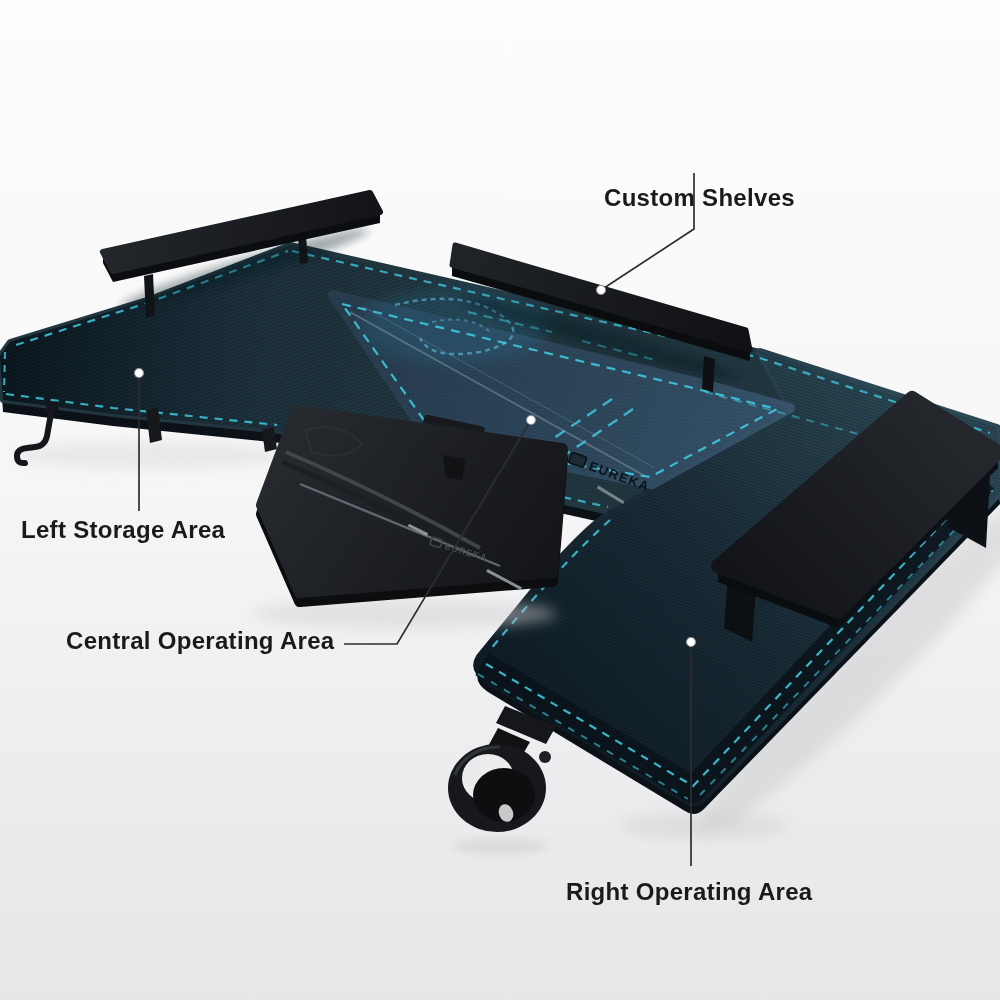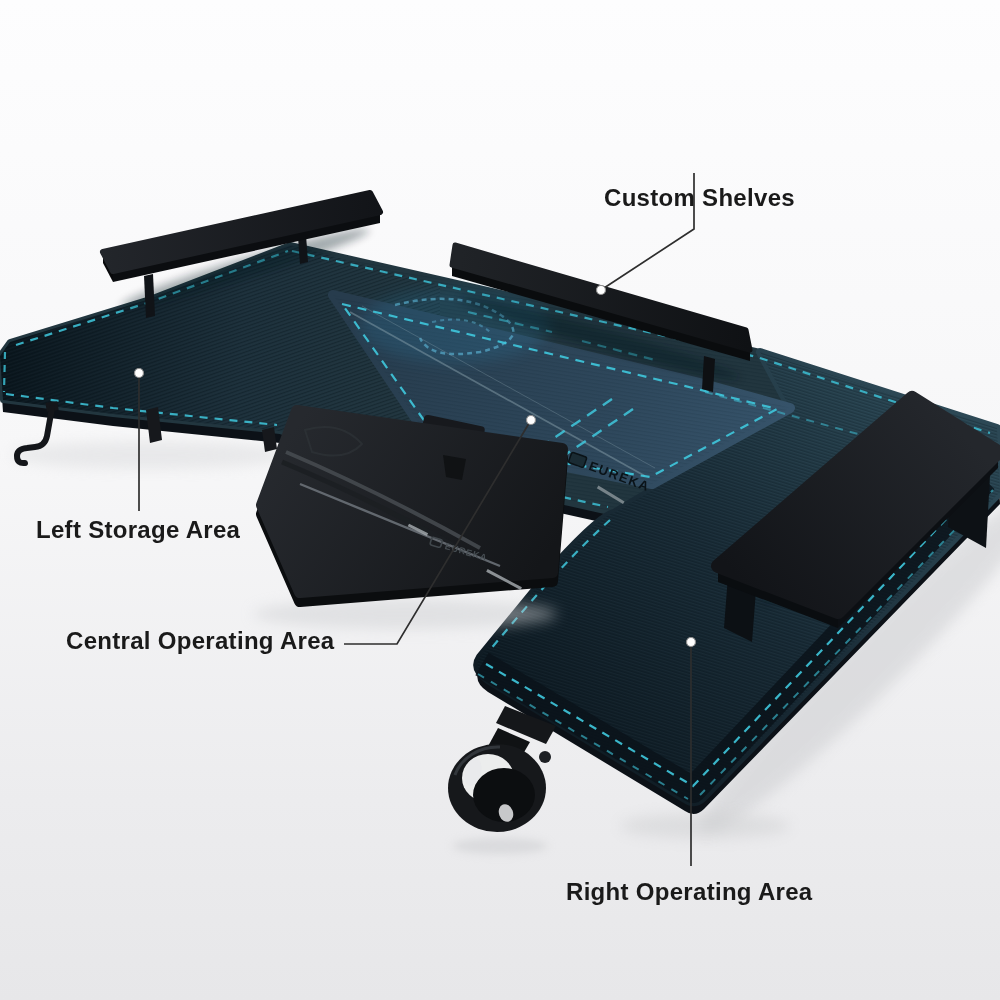--- a/index.html
+++ b/index.html
@@ -210,17 +210,17 @@
   </g>
   <g fill="#ffffff" stroke="#8f8f8f" stroke-width="1.2">
     <circle cx="601" cy="290" r="4.5"></circle>
     <circle cx="139" cy="373" r="4.5"></circle>
     <circle cx="531" cy="420" r="4.5"></circle>
     <circle cx="691" cy="642" r="4.5"></circle>
   </g>
 </svg>
 
 <div class="callout" style="left:604px;top:141px;margin-top:44px;">Custom Shelves</div>
-<div class="callout" style="left:36px;top:517px;">Left Storage Area</div>
+<div class="callout" style="left:21px;top:517px;">Left Storage Area</div>
 <div class="callout" style="left:66px;top:628px;">Central Operating Area</div>
 <div class="callout" style="left:566px;top:879px;">Right Operating Area</div>
 
 </div>
 
 </body></html>

